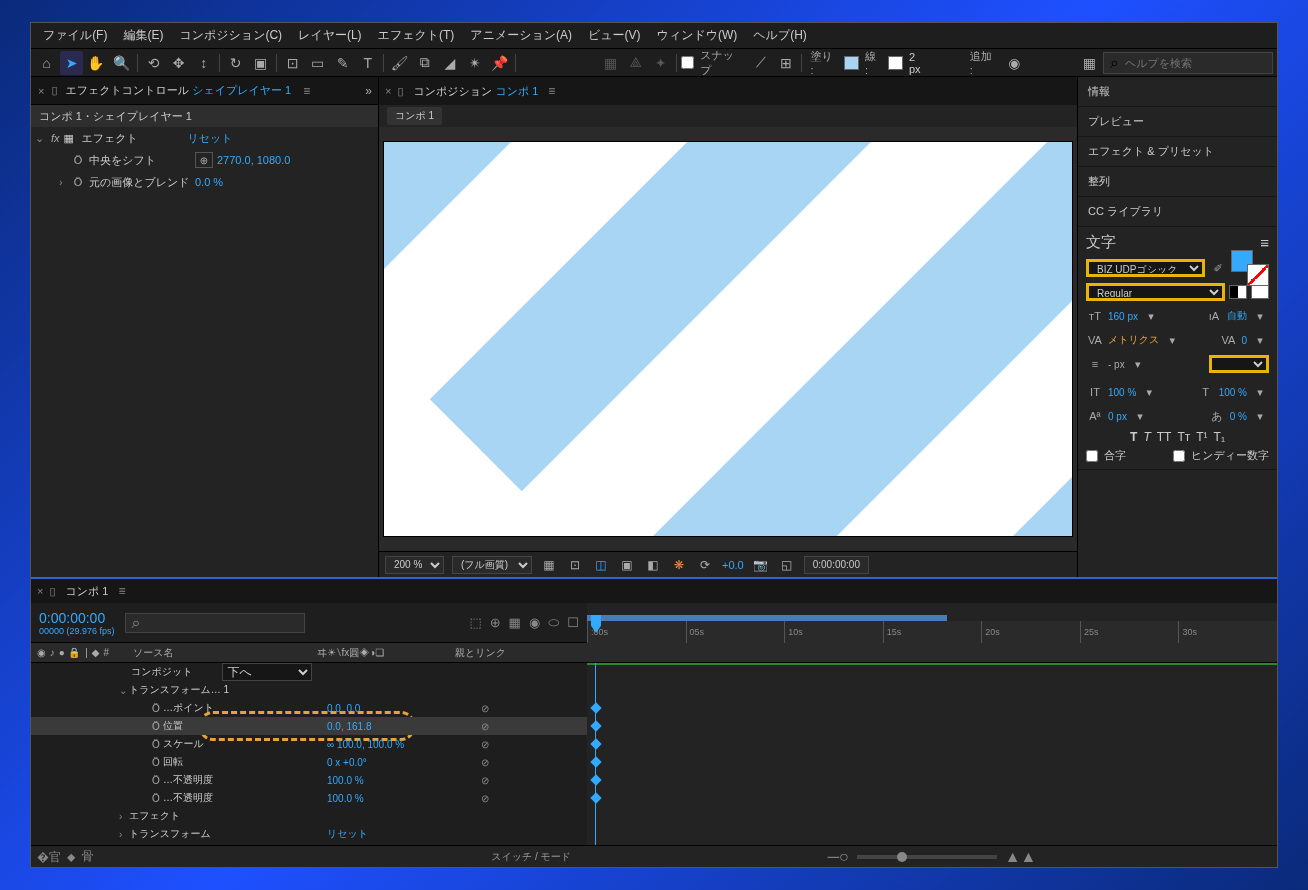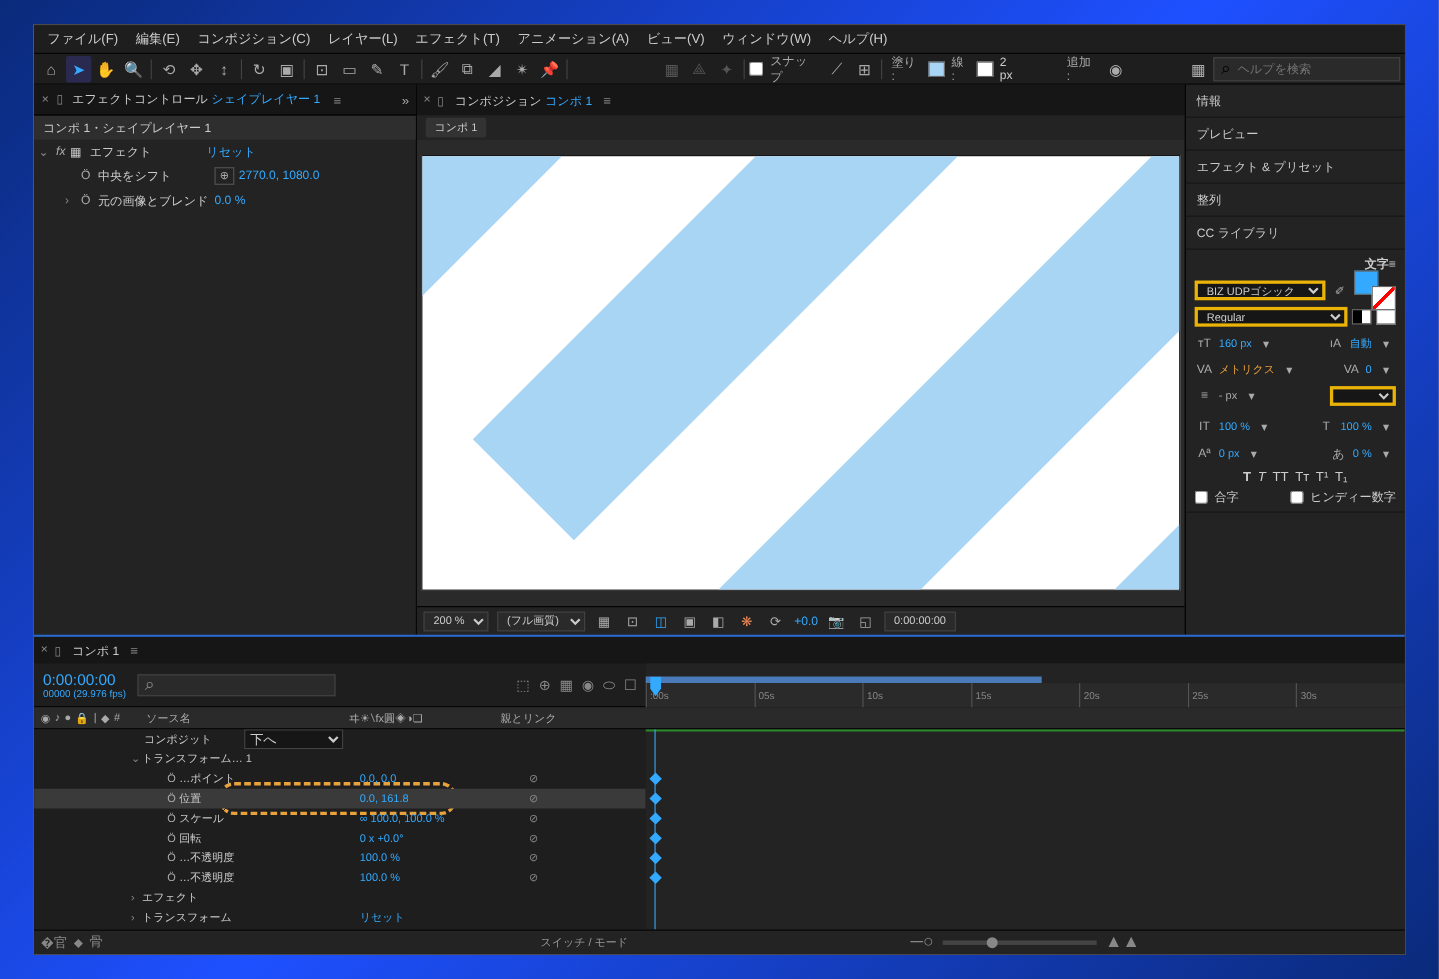--- a/index.html
+++ b/index.html
@@ -45,21 +45,21 @@
 .viewport { flex: 1; background: #2a2a2a; display: flex; align-items: center; justify-content: center; padding: 4px; }
 .canvas { width: 700px; height: 396px; background: #fff; position: relative; overflow: hidden; border: 1px solid #000; }
 .stripe { position: absolute; width: 900px; height: 130px; background: #a9d5f5; transform: rotate(-45deg); }
 .viewer-bar { height: 26px; background: #232323; border-top: 1px solid #000; display: flex; align-items: center; padding: 0 6px; gap: 8px; font-size: 11px; color: #aaa; }
 .viewer-bar select, .viewer-bar .vb-box { background: #2a2a2a; border: 1px solid #444; color: #ccc; font-size: 10px; padding: 1px 4px; height: 18px; }
 .vb-icon { width: 18px; color: #aaa; text-align: center; cursor: pointer; font-size: 12px; }
 .vb-icon.blue { color: #3af; }
 .right-panel { width: 200px; background: #232323; border-left: 1px solid #000; display: flex; flex-direction: column; }
 .rp-item { height: 30px; border-bottom: 1px solid #161616; font-size: 11px; color: #ccc; padding: 0 10px; display: flex; align-items: center; cursor: pointer; }
 .char-panel { border-bottom: 1px solid #161616; padding: 6px 8px; font-size: 10px; color: #aaa; }
-.char-head { display: flex; justify-content: flex-end; align-items: center; font-size: 11px; color: #ccc; margin-bottom: 6px; font-weight: bold; }
+.char-head { display: flex; justify-content: space-between; align-items: center; font-size: 15px; color: #ccc; margin-bottom: 6px; }
 .char-row { display: flex; align-items: center; gap: 4px; margin-bottom: 4px; height: 20px; }
 .char-row select, .char-row .val-box { background: #161616; border: 3px solid #eab308; color: #ccc; font-size: 10px; padding: 1px 4px; height: 18px; }
 .char-row .icon { width: 18px; text-align: center; color: #aaa; font-size: 11px; }
 .char-row .blue { color: #3af; }
 .char-row .orange { color: #e8a23c; }
 .swatch { width: 20px; height: 12px; border: 1px solid #666; }
 .type-btns { display: flex; gap: 6px; justify-content: center; margin: 4px 0; }
 .type-btns span { font-size: 12px; color: #ccc; cursor: pointer; }
 .checkbox-row { display: flex; align-items: center; gap: 6px; font-size: 11px; color: #ccc; margin-top: 4px; }
 .checkbox-row input { width: 12px; height: 12px; }

